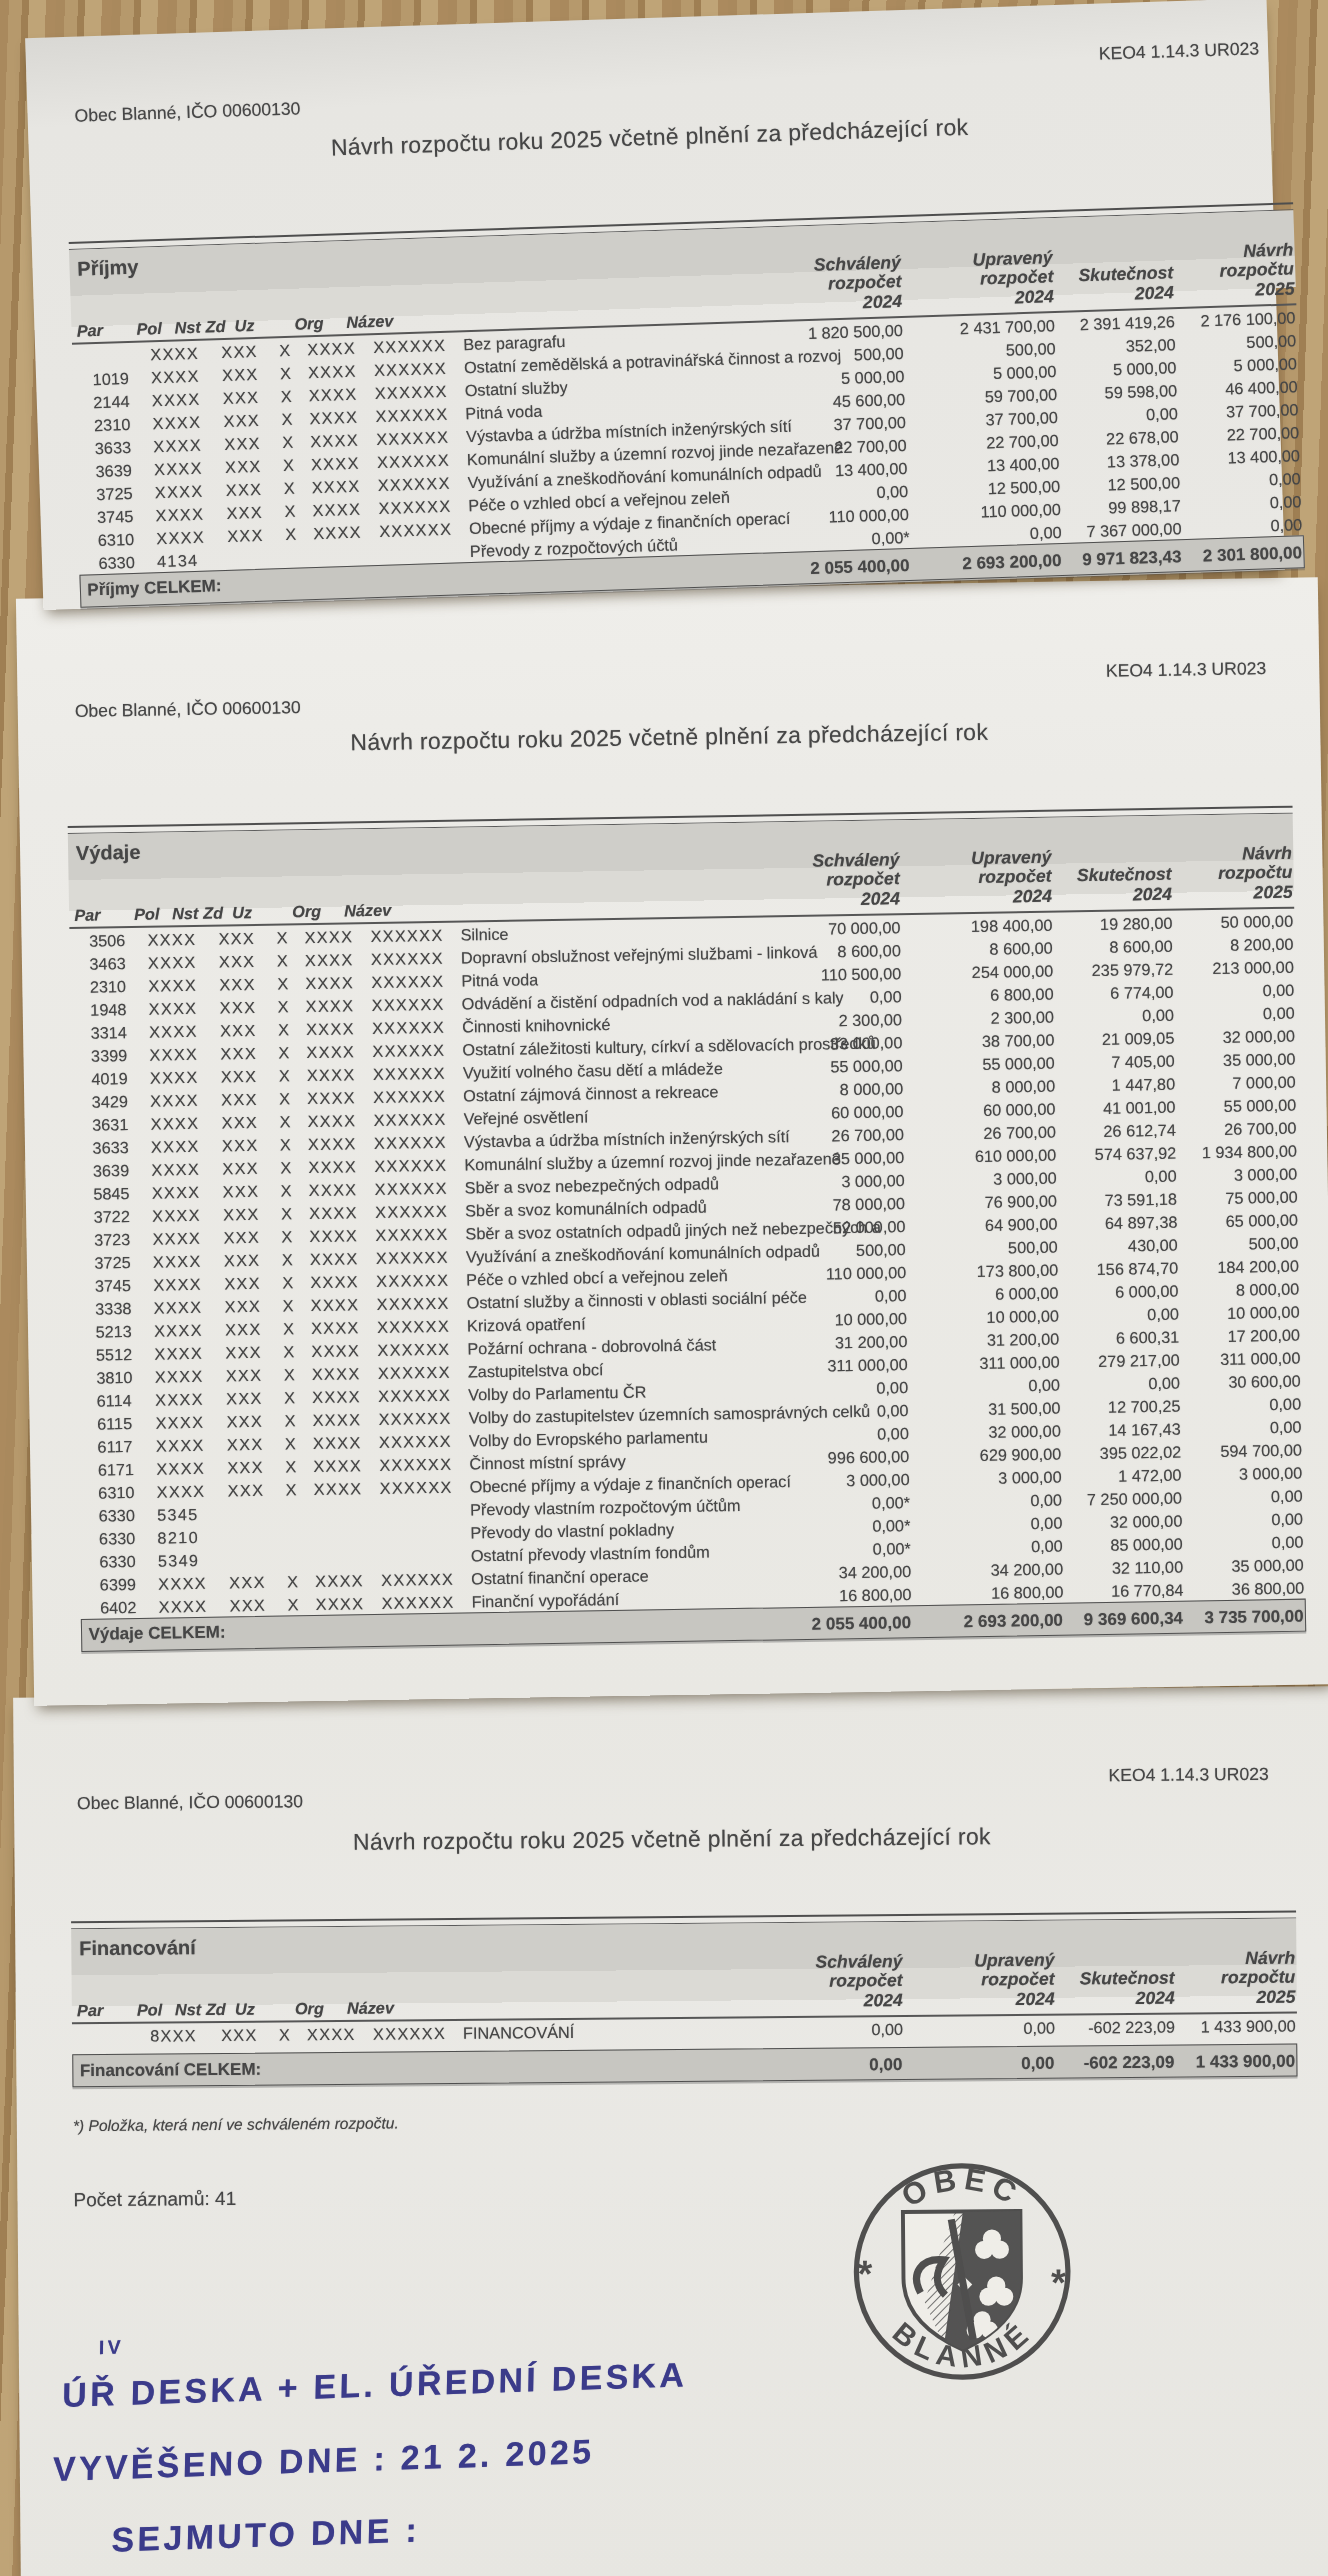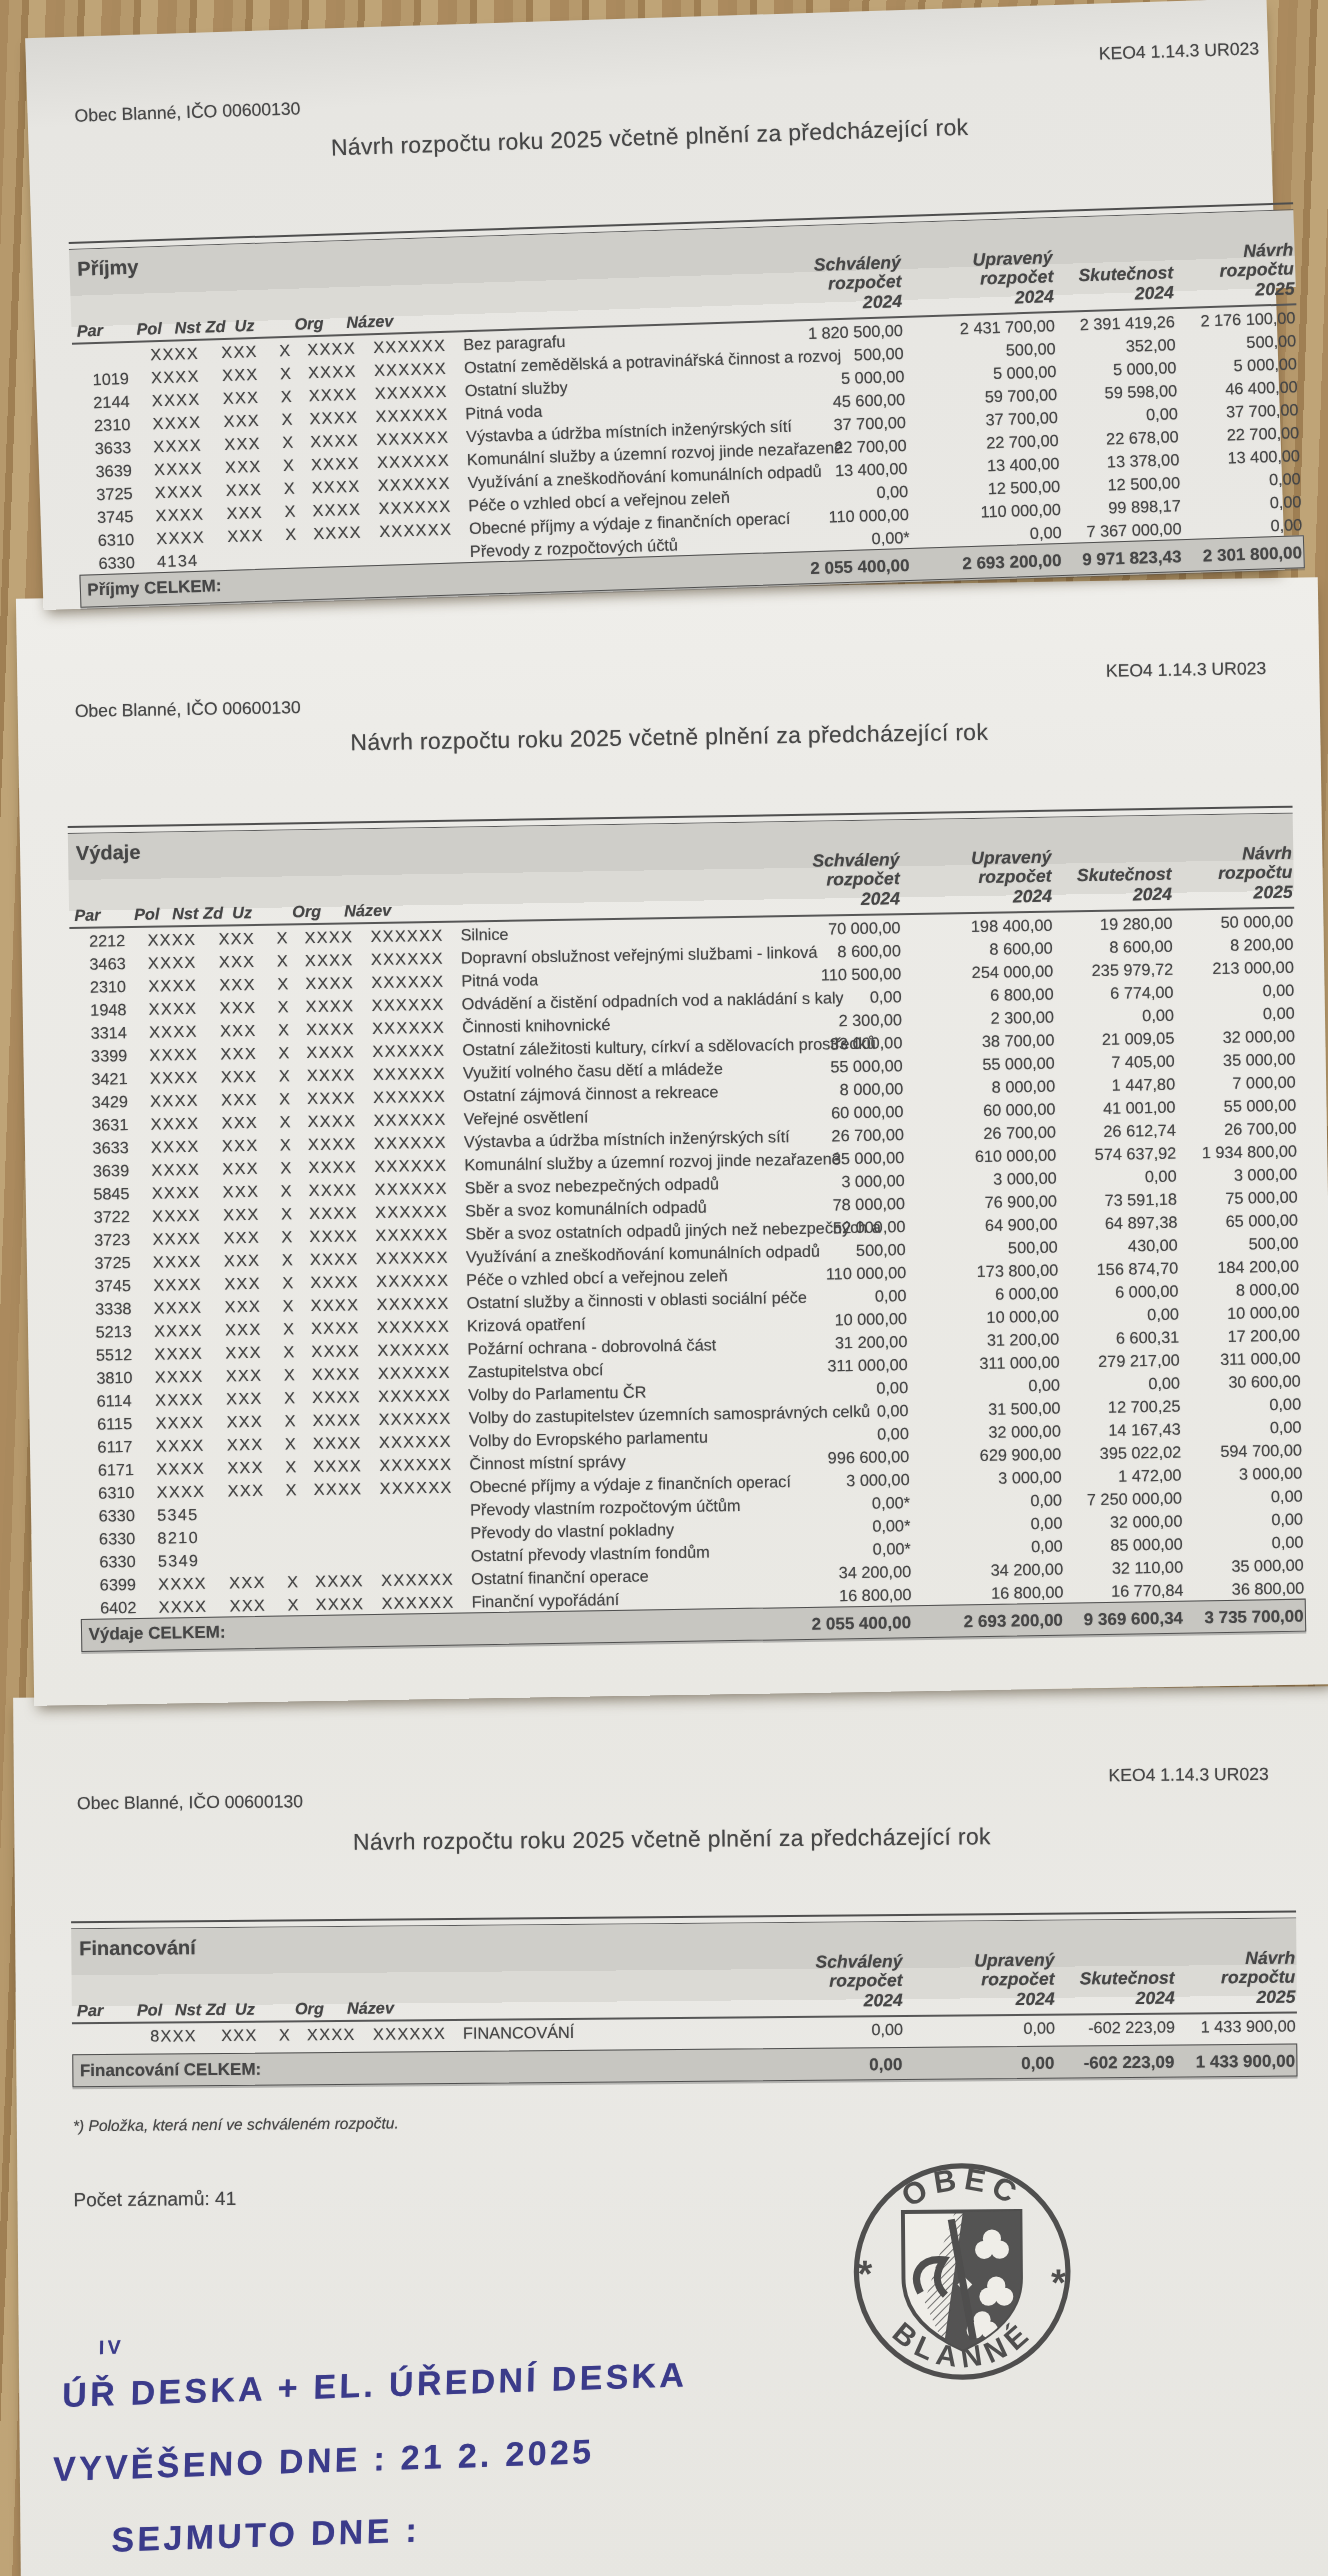--- a/index.html
+++ b/index.html
@@ -274,21 +274,21 @@
             <div class="vhl">2024</div>
           </div>
           <div class="vh v4">
             <div class="vhl">Návrh</div>
             <div class="vhl">rozpočtu</div>
             <div class="vhl">2025</div>
           </div>
         </div>
         <div class="rows pr">
           <div class="row">
-            <div class="c c-par">2212</div>
+            <div class="c c-par">3506</div>
             <div class="c c-pol">XXXX</div>
             <div class="c c-nst">XXX</div>
             <div class="c c-zd">X</div>
             <div class="c c-uz">XXXX</div>
             <div class="c c-org">XXXXXX</div>
             <div class="c c-name">Silnice</div>
             <div class="v v1">70 000,00</div>
             <div class="v v2">198 400,00</div>
             <div class="v v3">19 280,00</div>
             <div class="v v4">50 000,00</div>
@@ -352,21 +352,21 @@
             <div class="c c-zd">X</div>
             <div class="c c-uz">XXXX</div>
             <div class="c c-org">XXXXXX</div>
             <div class="c c-name">Ostatní záležitosti kultury, církví a sdělovacích prostředků</div>
             <div class="v v1">33 000,00</div>
             <div class="v v2">38 700,00</div>
             <div class="v v3">21 009,05</div>
             <div class="v v4">32 000,00</div>
           </div>
           <div class="row">
-            <div class="c c-par">3421</div>
+            <div class="c c-par">4019</div>
             <div class="c c-pol">XXXX</div>
             <div class="c c-nst">XXX</div>
             <div class="c c-zd">X</div>
             <div class="c c-uz">XXXX</div>
             <div class="c c-org">XXXXXX</div>
             <div class="c c-name">Využití volného času dětí a mládeže</div>
             <div class="v v1">55 000,00</div>
             <div class="v v2">55 000,00</div>
             <div class="v v3">7 405,00</div>
             <div class="v v4">35 000,00</div>

